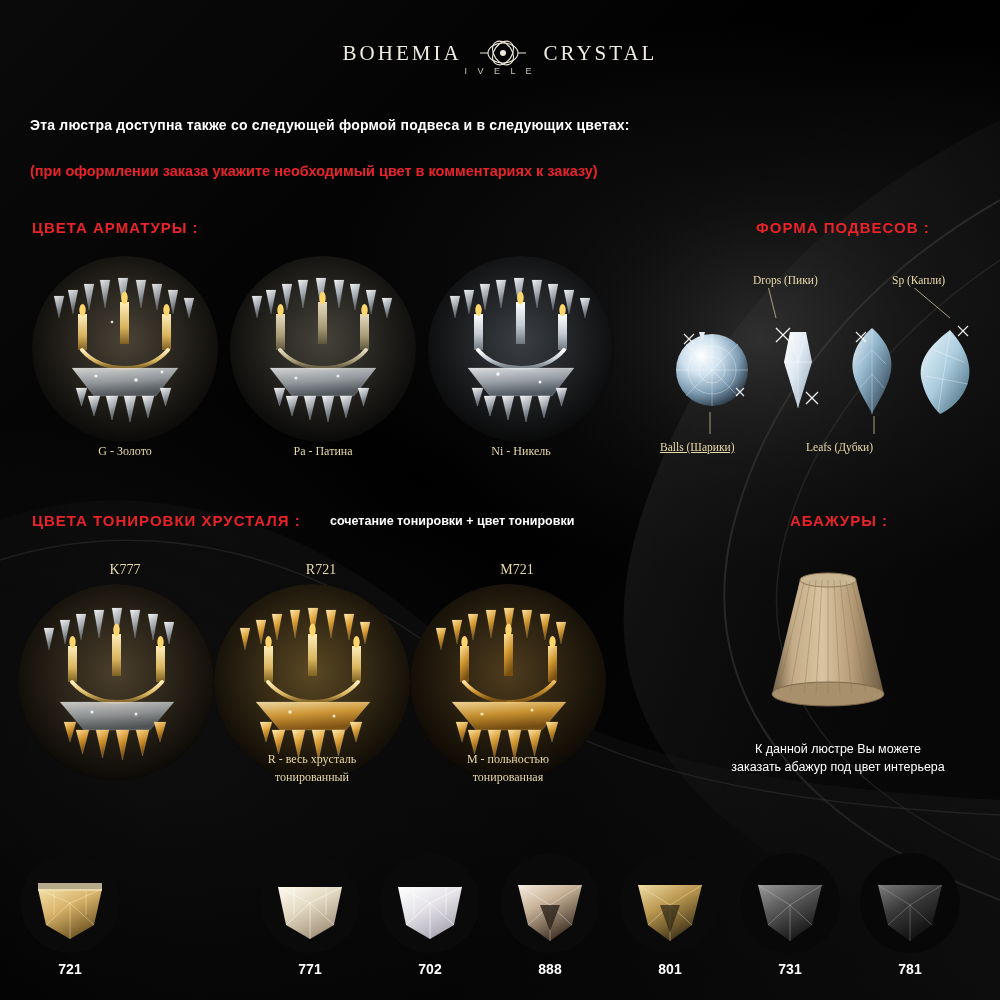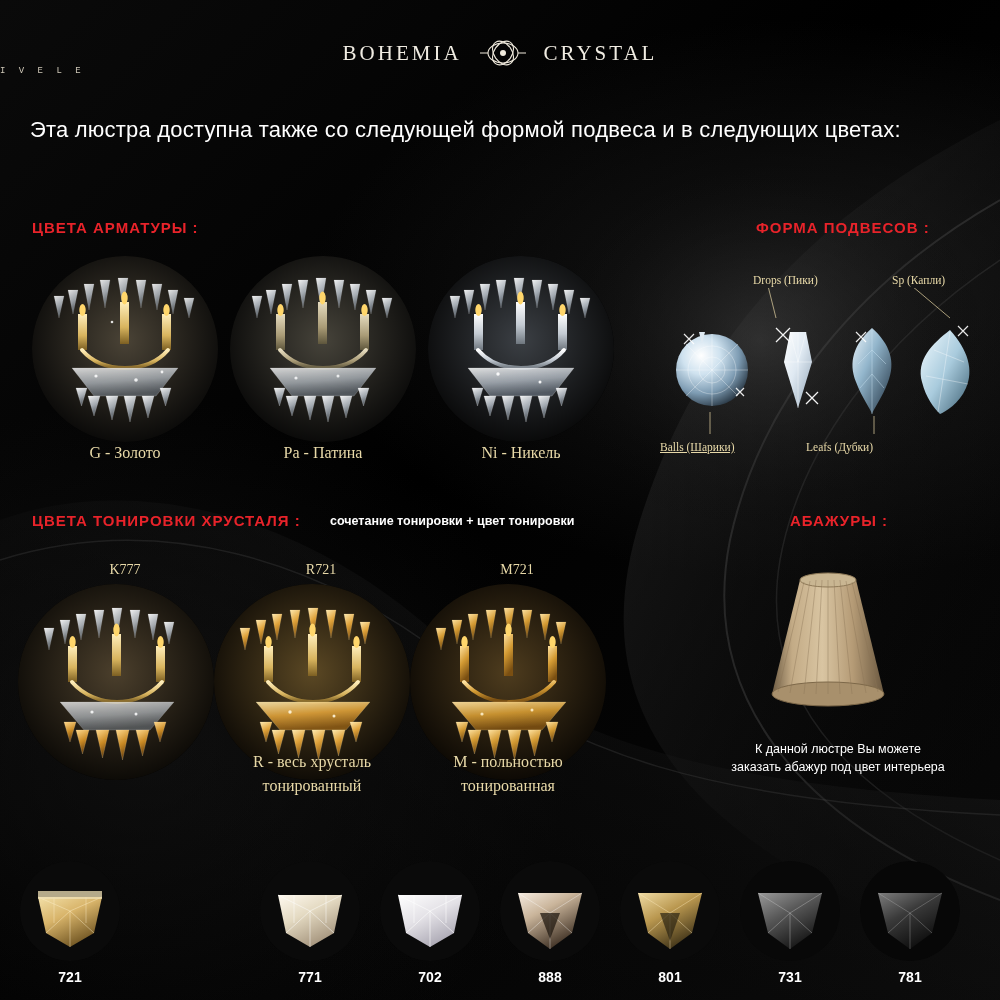--- a/index.html
+++ b/index.html
@@ -29,29 +29,29 @@
   }
   .logo-text {
     font-family: "Liberation Serif", serif;
     color: #f0ece2;
     font-size: 21px;
     letter-spacing: 3px;
   }
   .logo-mark { width: 54px; height: 30px; }
   .logo-sub {
     position: absolute; top: 66px; left: 0; width: 1000px;
-    text-align: left;
-    font-family: Liberation Mono, monospace;
+    text-align: center;
+    font-family: Liberation Sans, sans-serif;
     color: #cfc8b8; font-size: 9px; letter-spacing: 4px;
   }
 
   
   .headline {
     position: absolute; top: 117px; left: 30px; width: 940px;
-    color: #ffffff; font-size: 22px; font-weight: normal;
+    color: #ffffff; font-size: 14px; font-weight: bold;
     letter-spacing: 0.2px;
   }
   .subline {
     position: absolute; top: 163px; left: 30px; width: 940px;
     color: #e8232a; font-size: 14.5px; font-weight: bold;
   }
 
   
   .sec-title {
     position: absolute;
@@ -59,21 +59,21 @@
   }
 
   
   .circ {
     position: absolute; border-radius: 50%; overflow: hidden;
     background: #000;
   }
 
   .caption {
     position: absolute; text-align: center;
-    color: #e8d9a8; font-size: 16px;
+    color: #e8d9a8; font-size: 12px;
     font-family: "Liberation Serif", serif;
   }
   .caption.tint  { color: #e8d9a8; font-size: 14px; }
 
   
   .chand { position: absolute; inset: 0; }
 
   
   .pend-label {
     position: absolute; color: #e8d9a8; font-size: 11.5px;
@@ -85,21 +85,21 @@
     position: absolute; text-align: center; color: #ffffff;
     font-size: 12.5px; font-weight: normal; line-height: 1.45;
     width: 300px;
   }
 
   
   .swatch-row {
     position: absolute; top: 845px; left: 0; width: 1000px; height: 155px;
   }
   .swatch {
-    position: absolute; top: 16px; width: 100px; height: 100px; text-decoration: underline;
+    position: absolute; top: 8px; width: 100px; height: 100px; text-decoration: underline;
   }
   .swatch .gem {
     width: 100px; height: 100px; border-radius: 50%;
     overflow: hidden; position: relative;
   }
   .swatch .num {
     position: absolute; top: 108px; width: 100px; text-align: center;
     color: #ffffff; font-size: 14px; font-weight: bold;
   }
   .tint-title-extra {
@@ -145,20 +145,21 @@
           <path d="M4 15 L12 15 M42 15 L50 15"></path>
           <circle cx="27" cy="15" r="3" fill="#efe9dc" stroke="none"></circle>
         </g>
       </svg>
     </span>
     <span class="logo-text">CRYSTAL</span>
   </div>
   <div class="logo-sub">I V E L E</div>
 
   <div class="headline">Эта люстра доступна также со следующей формой подвеса и в следующих цветах:</div>
+  <div class="subline">(при оформлении заказа укажите необходимый цвет в комментариях к заказу)</div>
 
   <div class="sec-title" style="top:219px; left:32px;">ЦВЕТА АРМАТУРЫ :</div>
 
   <div class="circ" style="top:256px; left:32px; width:186px; height:186px;">
     <svg class="chand" viewBox="0 0 186 186">
       <defs>
         <radialGradient id="cg1" cx="50%" cy="45%" r="60%">
           <stop offset="0%" stop-color="#4a4336"></stop>
             <stop offset="100%" stop-color="#050505"></stop>
         </radialGradient>

